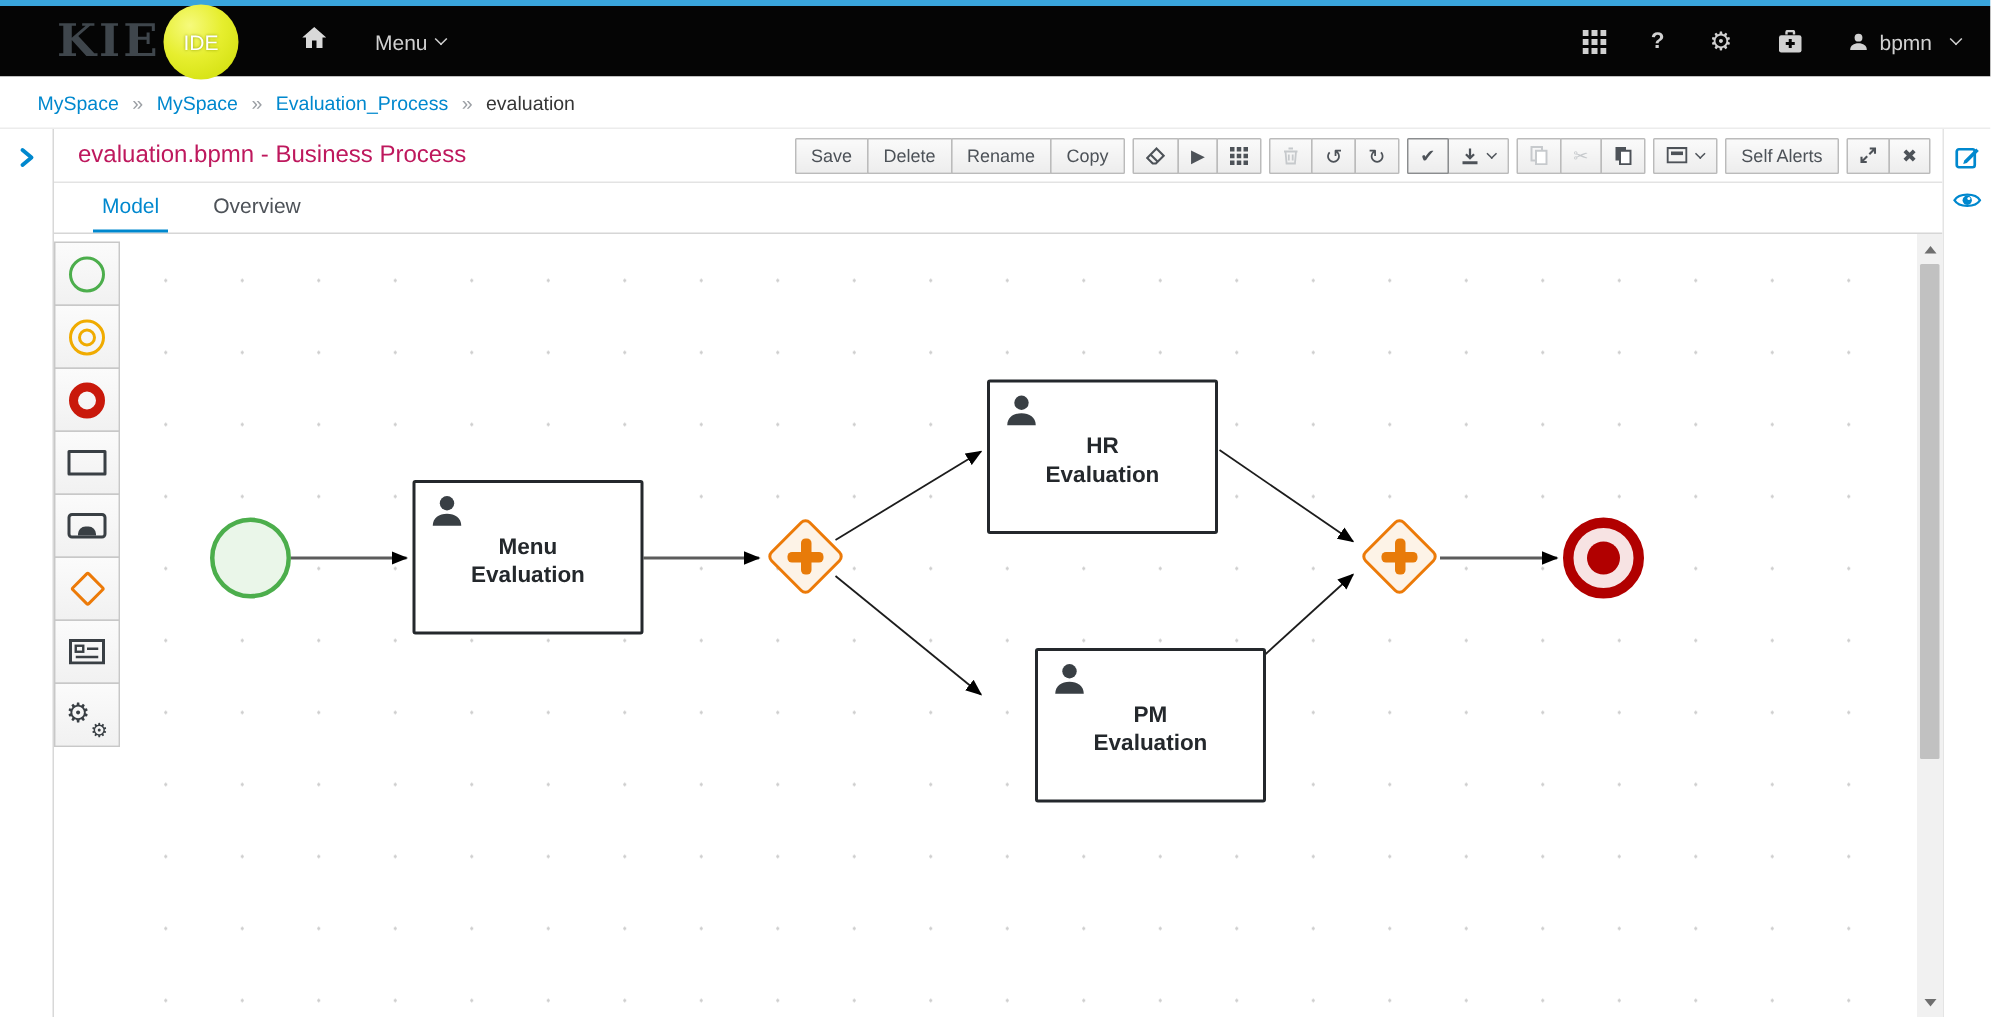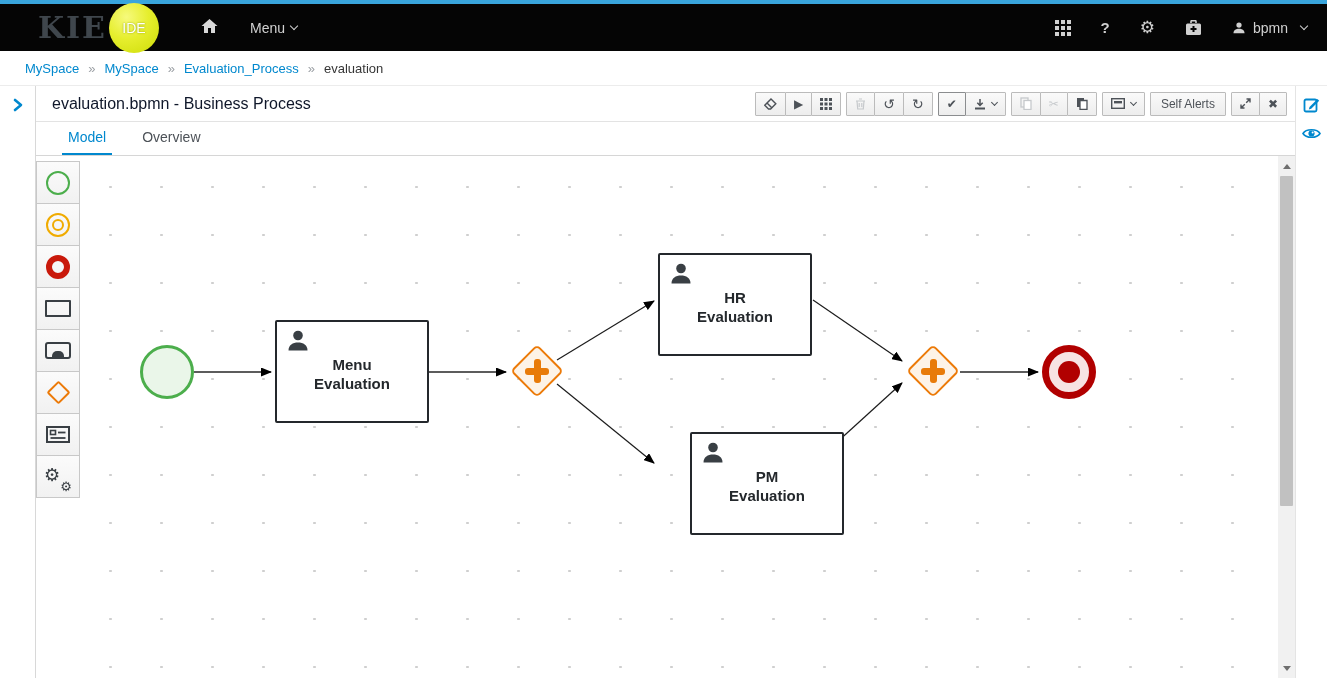--- a/index.html
+++ b/index.html
@@ -32,21 +32,21 @@
 
   
   .workspace { position:relative; height:592px; display:flex; }
   .left-strip { width:36px; border-right:1px solid #d8d8d8; background:#fff; padding-top:12px; display:flex; justify-content:center; }
   .panel-card { width:1259px; display:flex; flex-direction:column; background:#fff; }
   .right-strip { width:31px; border-left:1px solid #e4e4e4; background:#fff; padding-top:10px; display:flex; flex-direction:column; align-items:center; gap:14px; }
   .right-strip svg { cursor:pointer; }
 
   
   .panel-header { height:36px; display:flex; align-items:center; border-bottom:1px solid #e3e3e3; padding:0 8px 0 16px; }
-  .panel-title { font-size:16px; color:#0f172a; white-space:nowrap; }
+  .panel-title { font-size:16px; color:#be185d; white-space:nowrap; }
   .toolbar { margin-left:auto; display:flex; align-items:center; }
   .btn-group { display:inline-flex; margin-left:5px; }
   .btn { height:24px; padding:0 10px; font-size:12px; color:#4d5258; background:linear-gradient(#fafafa,#ededed);
      border:1px solid #bbbbbb; border-radius:1px; margin-left:-1px; cursor:pointer; display:inline-flex; align-items:center; white-space:nowrap;
      font-family:"Liberation Sans", sans-serif; }
   .btn:first-child { margin-left:0; }
   .btn.icon-btn { padding:0 8px; }
   .btn.disabled { color:#c6c9cc; cursor:default; }
   .btn.active-chk { border-color:#8b8d8f; position:relative; z-index:1; }
   .btn .glyph { font-size:12px; line-height:1; }
@@ -188,20 +188,26 @@
     </span>
   </div>
 
   <div class="panel-card">
 
     <div class="panel-header">
       <span class="panel-title">evaluation.bpmn - Business Process</span>
 
       <div class="toolbar">
         <div class="btn-group">
+          <button class="btn">Save</button>
+          <button class="btn">Delete</button>
+          <button class="btn">Rename</button>
+          <button class="btn">Copy</button>
+        </div>
+        <div class="btn-group">
           <button class="btn icon-btn">
             <svg width="13" height="12" viewBox="0 0 13 12">
                 <path d="M4.5 11 L0.8 7.3 L7 1 L11.8 5.8 L6.6 11 Z" fill="none" stroke="#4d5258" stroke-width="1.4"></path>
                 <path d="M3 5 L8 10" stroke="#4d5258" stroke-width="1.4"></path>
               </svg>
           </button>
           <button class="btn icon-btn">
               <span class="glyph">▶</span>
             </button>
           <button class="btn icon-btn">

